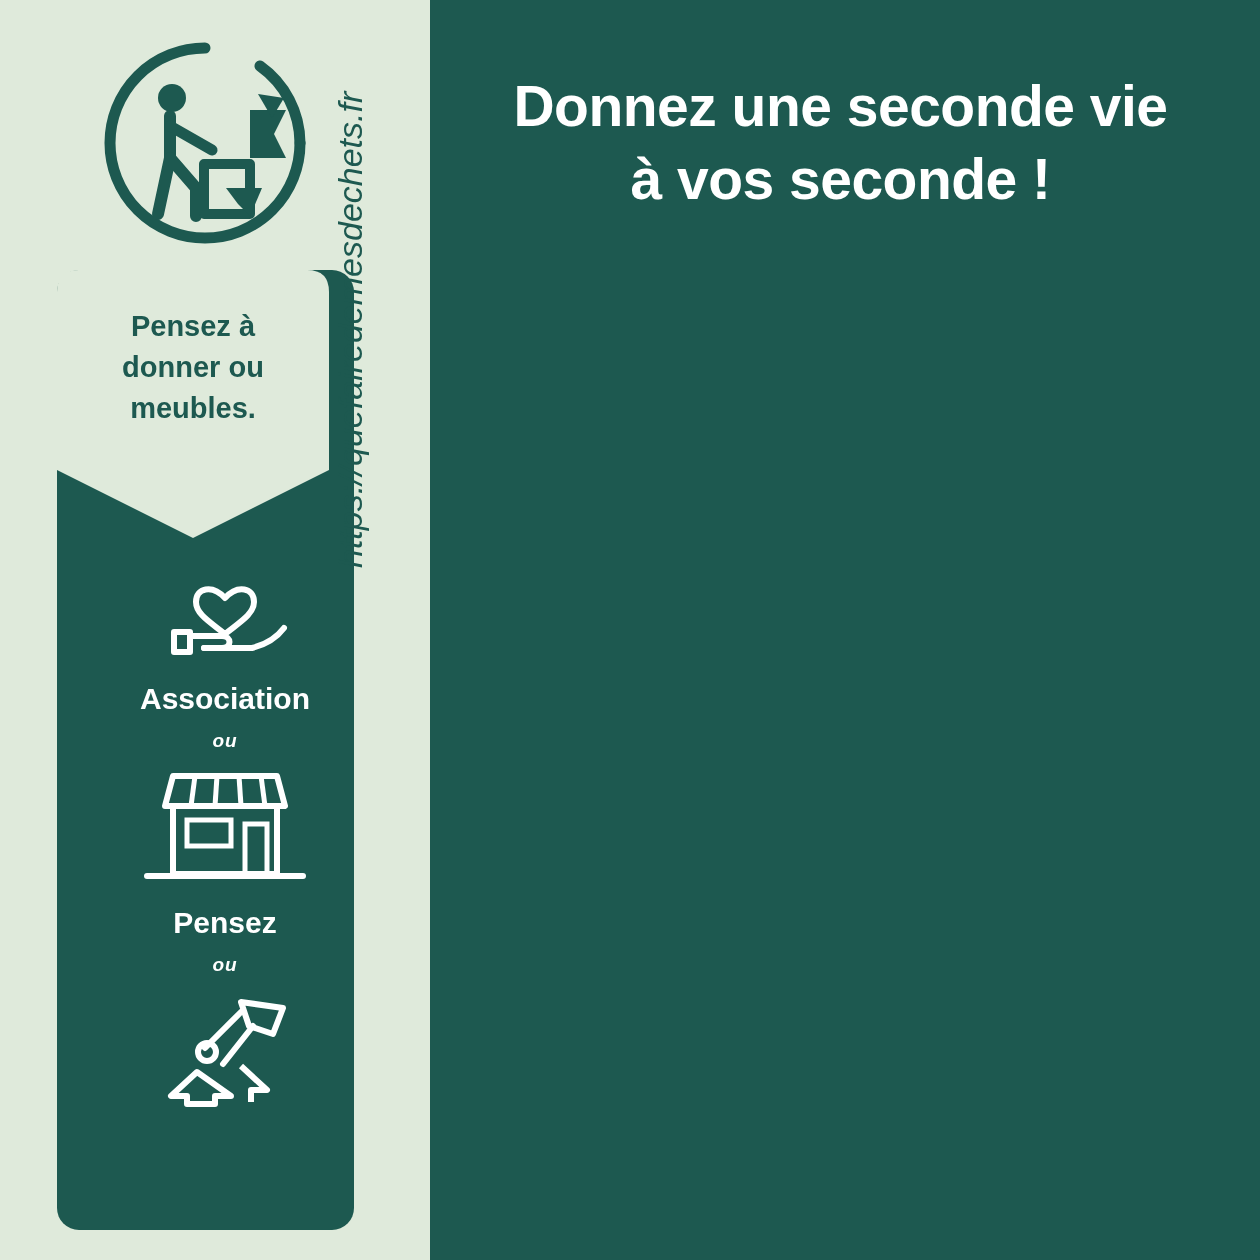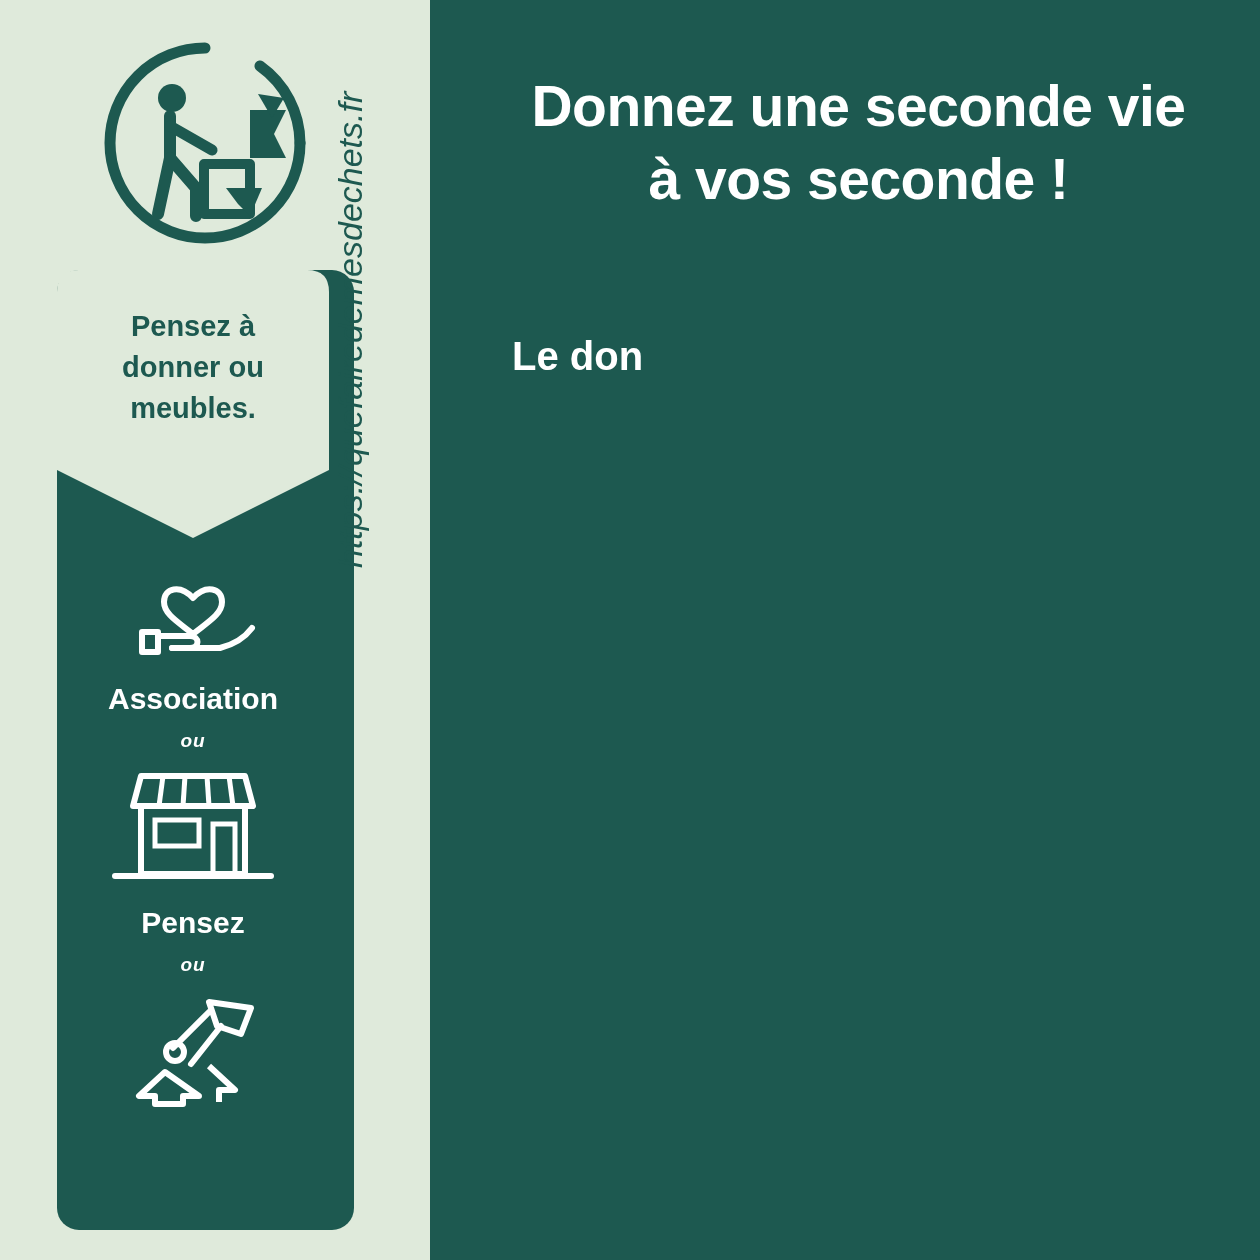--- a/index.html
+++ b/index.html
@@ -25,21 +25,21 @@
 
   
   .right-panel {
     position: absolute;
     left: 430px;
     top: 0;
     width: 830px;
     height: 1260px;
     background: #1d5950;
     box-sizing: border-box;
-    padding: 70px 55px 0 82px;
+    padding: 70px 55px 0 46px;
   }
 
   .headline {
     color: #ffffff;
     font-size: 57px;
     font-weight: bold;
     line-height: 1.28;
     letter-spacing: -0.5px;
     text-align: center;
     margin: 0;
@@ -127,20 +127,21 @@
     font-weight: bold;
     line-height: 1.42;
   }
 
   .stack {
     position: absolute;
     left: 0;
     top: 282px;
     width: 272px;
     text-align: center;
+    padding-left: 32px;
   }
   .stack-item { margin-bottom: 0; }
   .stack-icon {
     display: block;
     margin: 0 auto;
   }
   .stack-label {
     color: #ffffff;
     font-size: 30px;
     font-weight: bold;
@@ -266,19 +267,18 @@
   </div>
 
   <div class="right-panel">
 
     <h1 class="headline">
       <span class="hl-line">Donnez une seconde vie</span>
       <span class="hl-line">à vos seconde !</span>
     </h1>
 
     <div class="section first">
-      <h2 class="section-title">Le don</h2>
     </div>
 
 
   </div>
 
 </div>
 
 </body></html>

